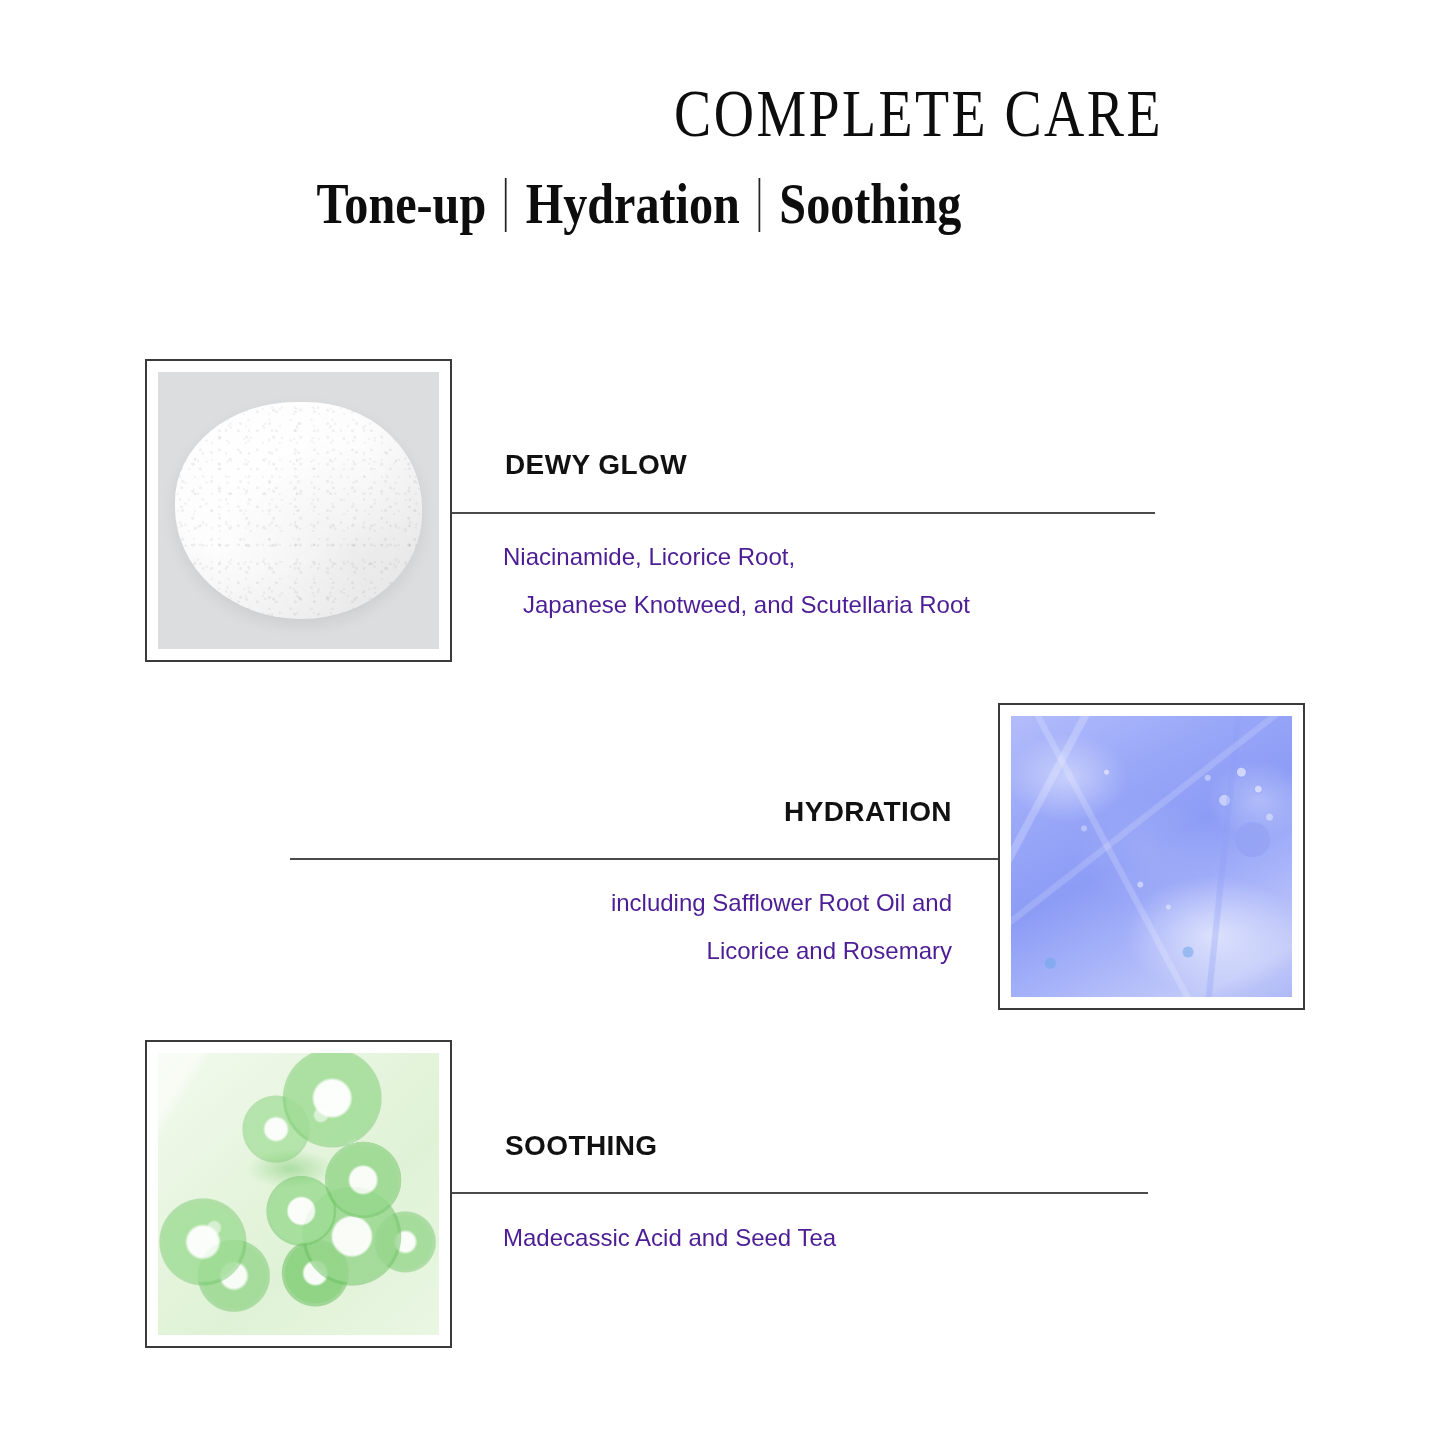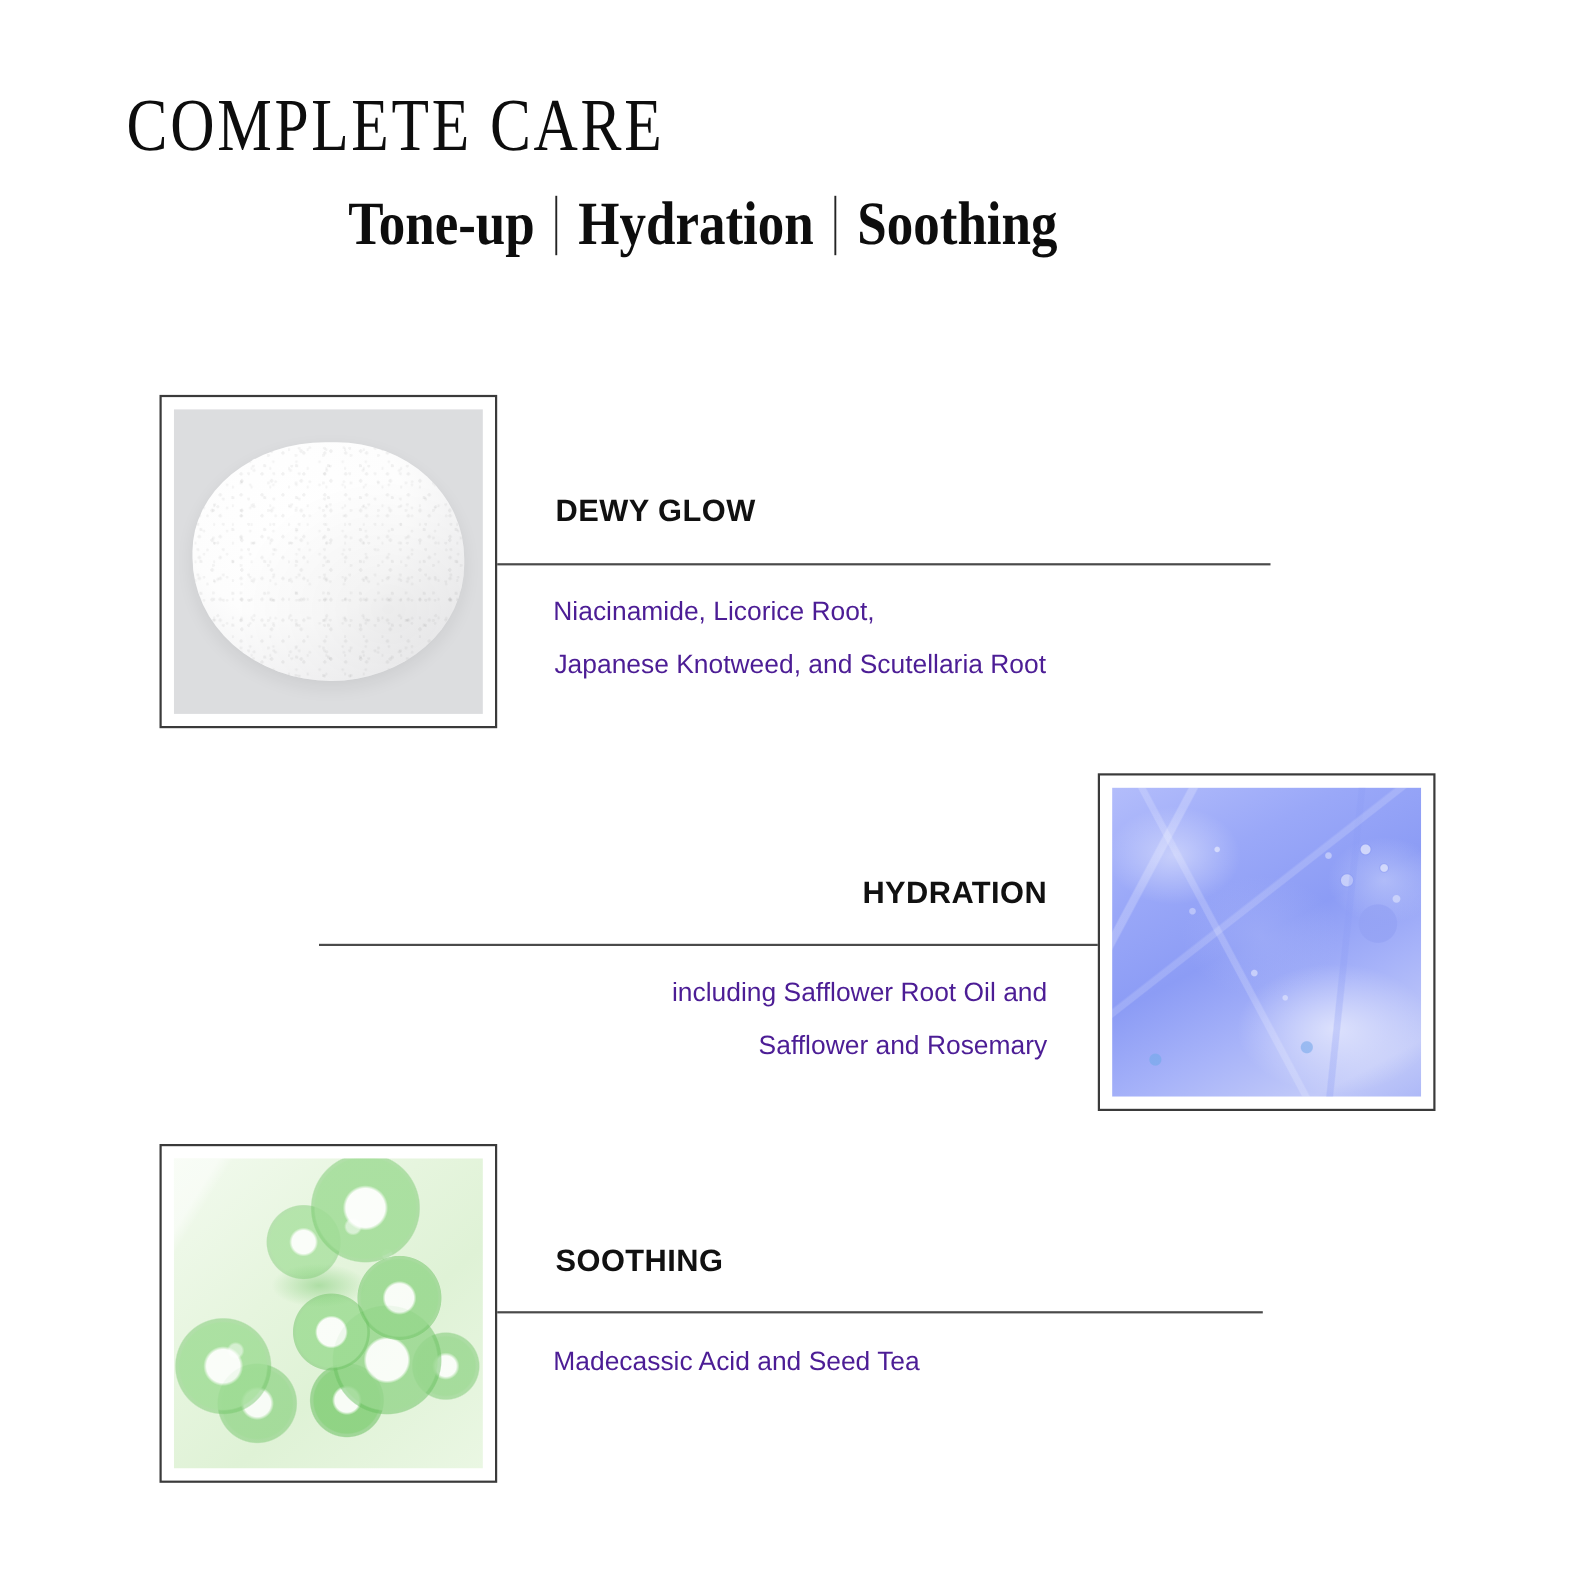--- a/index.html
+++ b/index.html
@@ -14,21 +14,21 @@
     color: #1a1a1a;
     overflow: hidden;
     position: relative;
   }
 
   
   .header {
     position: absolute;
     top: 0; left: 0;
     width: 1278px;
-    text-align: left;
+    text-align: right;
   }
   .main-title {
     margin: 0;
     padding-top: 78px;
     font-family: "Liberation Serif", serif;
     font-size: 68px;
     font-weight: 400;
     letter-spacing: 3px;
     color: #0d0d0d;
     transform: scaleX(0.82);
@@ -232,37 +232,37 @@
     <div class="frame-inner">
       <div class="sw-powder"></div>
     </div>
   </div>
 
   <h2 class="cat-heading align-left" style="position:absolute; left:505px; top:450px;">DEWY GLOW</h2>
 
   <div class="divider" style="left:452px; top:512px; width:703px;"></div>
 
   <p class="desc align-left" style="position:absolute; left:503px; top:538px;">Niacinamide, Licorice Root,</p>
-  <p class="desc align-left" style="position:absolute; left:504px; top:586px;">Japanese Knotweed, and Scutellaria Root</p>
+  <p class="desc align-left" style="position:absolute; left:523px; top:586px;">Japanese Knotweed, and Scutellaria Root</p>
 </div>
 
 <div class="block">
 
   <div class="frame" style="left:998px; top:703px; width:307px; height:307px;">
     <div class="frame-inner">
       <div class="sw-blue"></div>
     </div>
   </div>
 
   <h2 class="cat-heading align-right" style="position:absolute; left:450px; top:797px; width:502px;">HYDRATION</h2>
 
   <div class="divider" style="left:290px; top:858px; width:708px;"></div>
 
   <p class="desc align-right" style="position:absolute; left:450px; top:884px; width:502px;">including Safflower Root Oil and</p>
-  <p class="desc align-right" style="position:absolute; left:450px; top:932px; width:502px;">Safflower and Rosemary</p>
+  <p class="desc align-right" style="position:absolute; left:450px; top:932px; width:502px;">Licorice and Rosemary</p>
 </div>
 
 <div class="block">
 
   <div class="frame" style="left:145px; top:1040px; width:307px; height:308px;">
     <div class="frame-inner">
       <div class="sw-green"></div>
     </div>
   </div>
 

